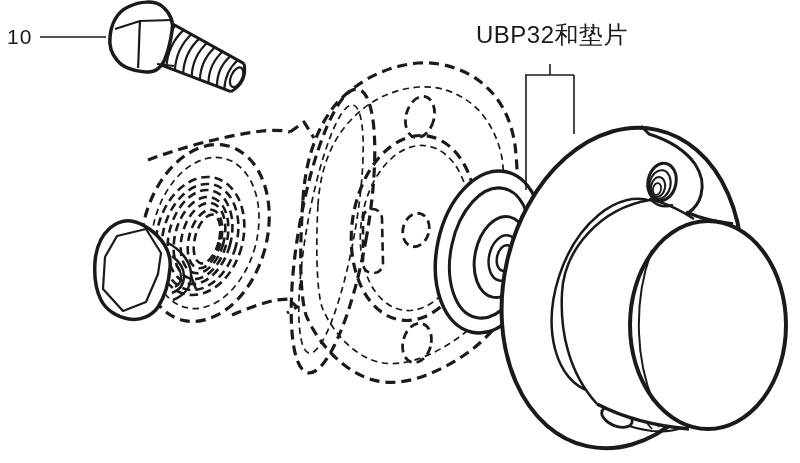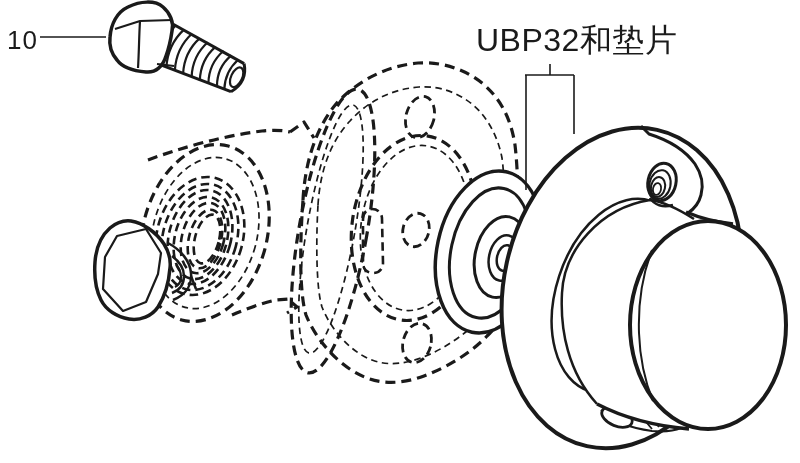--- a/index.html
+++ b/index.html
@@ -20,22 +20,22 @@
   .w4  { stroke-width:4; }
   .w35 { stroke-width:3.5; }
   .w3  { stroke-width:3; }
   .w28 { stroke-width:2.8; }
   .w25 { stroke-width:2.5; }
   .w22 { stroke-width:2.2; }
   .w2  { stroke-width:2; }
   .w18 { stroke-width:1.8; }
   .w16 { stroke-width:1.6; }
   .lbl { position:absolute; color:var(--line); white-space:nowrap; }
-  .lbl-num { left:7px; top:25px; font-size:26px; letter-spacing:1px; }
-  .lbl-asm { left:476px; top:19px; font-size:32px; letter-spacing:0.5px; }
+  .lbl-num { left:7px; top:25px; font-size:21px; letter-spacing:1px; }
+  .lbl-asm { left:476px; top:19px; font-size:24px; letter-spacing:0.5px; }
 </style>
 </head>
 <body>
 
 <svg width="800" height="463" viewBox="0 0 800 463">
 
   <g>
     <ellipse cx="205" cy="233" rx="62" ry="90" transform="rotate(15 205 233)" class="s dashA"></ellipse>
     <ellipse cx="205" cy="233" rx="52" ry="77" transform="rotate(15 205 233)" class="s dashC"></ellipse>
 

